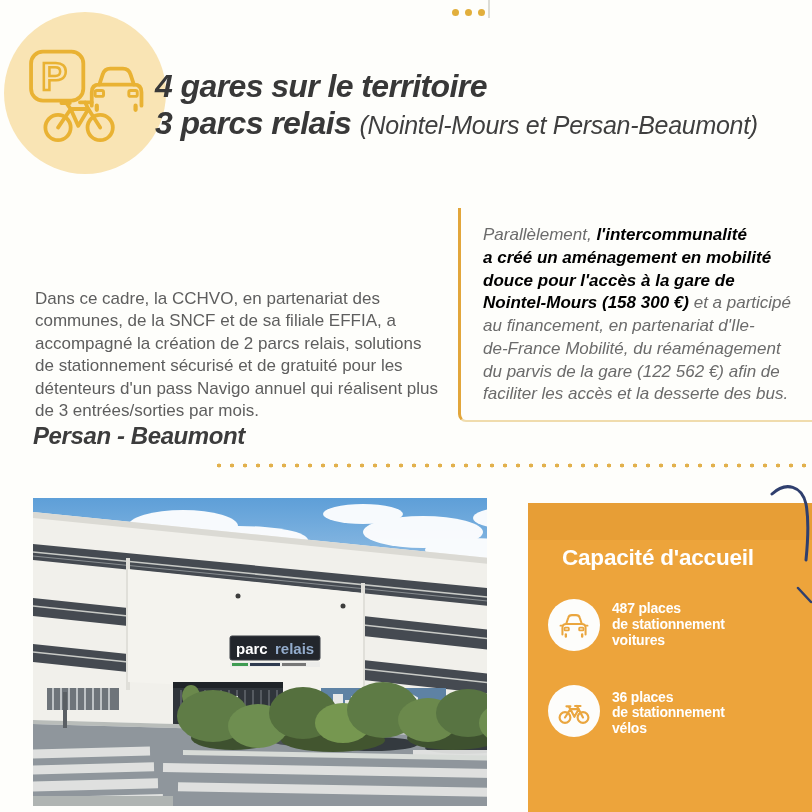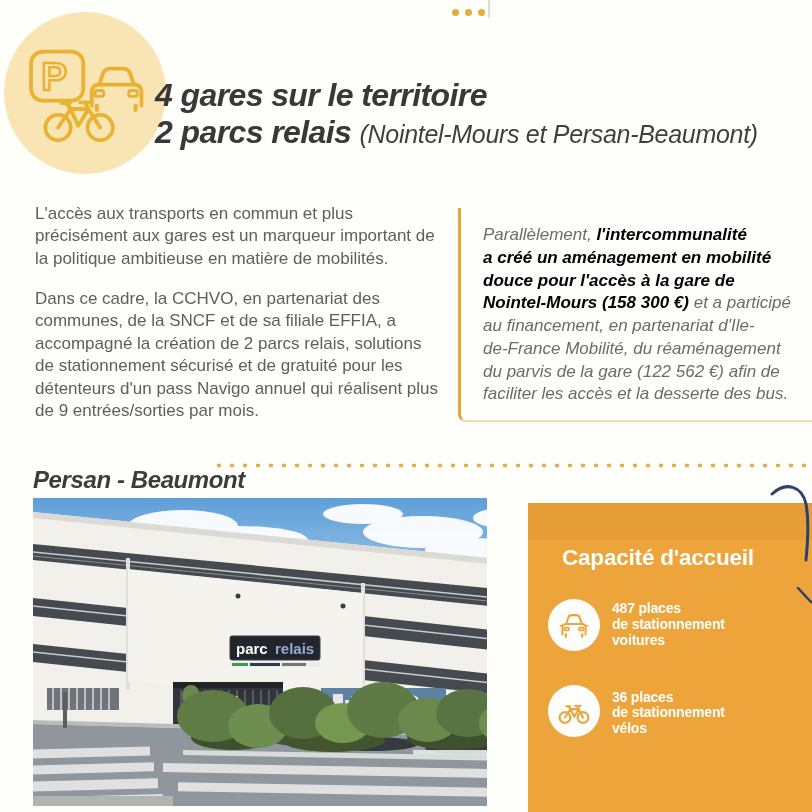--- a/index.html
+++ b/index.html
@@ -6,21 +6,21 @@
   #page{
     position:relative;width:812px;height:812px;overflow:hidden;
     background:#FEFEFB;
     font-family:"Liberation Sans",sans-serif;
   }
   
   .cream-circle{
     position:absolute;left:4px;top:12px;width:162px;height:162px;border-radius:50%;
     background:#F9E4B4;display:flex;align-items:center;justify-content:center;
   }
-  .title-block{position:absolute;left:155px;top:77px;color:#383838;}
+  .title-block{position:absolute;left:155px;top:68px;color:#383838;}
   .title-line{
     font-size:32px;font-weight:700;font-style:italic;letter-spacing:-0.6px;
     line-height:37px;white-space:nowrap;
   }
   .title-suffix{font-size:25px;font-weight:400;font-style:italic;letter-spacing:-0.3px;color:#3f3f3f;}
   .top-dots{position:absolute;left:452px;top:9px;display:flex;gap:6px;}
   .top-dots span{width:7px;height:7px;border-radius:50%;background:#E2AF3C;display:block;}
   .top-tick{position:absolute;left:488px;top:0;width:2px;height:18px;background:#DDDDD6;}
   
   .intro{
@@ -37,21 +37,21 @@
   }
   .quote-text{
     position:absolute;left:22px;top:16px;width:345px;
     font-style:italic;font-size:17px;line-height:1.34;color:#6B6B6B;
     white-space:pre-line;
   }
   .quote-em{color:#000000;font-weight:700;}
   
   .section-title{
     position:absolute;left:33px;top:422px;color:#3C3C3C;
-    font-size:24px;font-weight:700;font-style:italic;letter-spacing:-0.4px;white-space:nowrap;margin-top:44px;
+    font-size:24px;font-weight:700;font-style:italic;letter-spacing:-0.4px;white-space:nowrap;
   }
   .dotted-leader{
     position:absolute;left:216px;top:462px;right:0;height:7px;
     background-image:radial-gradient(circle at 3px 3.5px,#E2B14C 1.8px,transparent 2.2px);
     background-size:13px 7px;background-repeat:repeat-x;
   }
   
   .photo{position:absolute;left:33px;top:498px;width:454px;height:308px;overflow:hidden;}
   
   .panel{position:absolute;left:528px;top:503px;width:320px;height:309px;background:#EDA43B;}
@@ -98,32 +98,29 @@
         <circle cx="88" cy="106" r="15"></circle>
         <path d="M38 106 L53 84 H74 L88 106 M53 84 L62 104 L74 84"></path>
         <path d="M74 84 L70 76 M64 76 H78 M53 84 L48 77 M42 77 H52"></path>
       </g>
       <text x="18" y="62" font-family="Liberation Sans, sans-serif" font-weight="bold" font-size="46" fill="none" stroke="#E9B233" stroke-width="3">P</text>
     </svg>
   </div>
 
   <div class="title-block">
     <div class="title-line">4 gares sur le territoire</div>
-    <div class="title-line"><span>2 parcs relais</span>&nbsp;<span class="title-suffix">(Nointel-Mours et Persan-Beaumont)</span></div>
-  </div>
-
-  <div class="intro p1">L'accès aux transports en commun et plus
-précisément aux gares est un marqueur important de
-la politique ambitieuse en matière de mobilités.</div>
+    <div class="title-line"><span>3 parcs relais</span>&nbsp;<span class="title-suffix">(Nointel-Mours et Persan-Beaumont)</span></div>
+  </div>
+
   <div class="intro p2">Dans ce cadre, la CCHVO, en partenariat des
 communes, de la SNCF et de sa filiale EFFIA, a
 accompagné la création de 2 parcs relais, solutions
 de stationnement sécurisé et de gratuité pour les
 détenteurs d'un pass Navigo annuel qui réalisent plus
-de 9 entrées/sorties par mois.</div>
+de 3 entrées/sorties par mois.</div>
 
   <div class="quote-box">
     <div class="quote-text"><span>Parallèlement, </span><span class="quote-em">l'intercommunalité
 a créé un aménagement en mobilité
 douce pour l'accès à la gare de
 Nointel-Mours (158 300 €)</span><span> et a participé
 au financement, en partenariat d'Ile-
 de-France Mobilité, du réaménagement
 du parvis de la gare (122 562 €) afin de
 faciliter les accès et la desserte des bus.</span></div>

